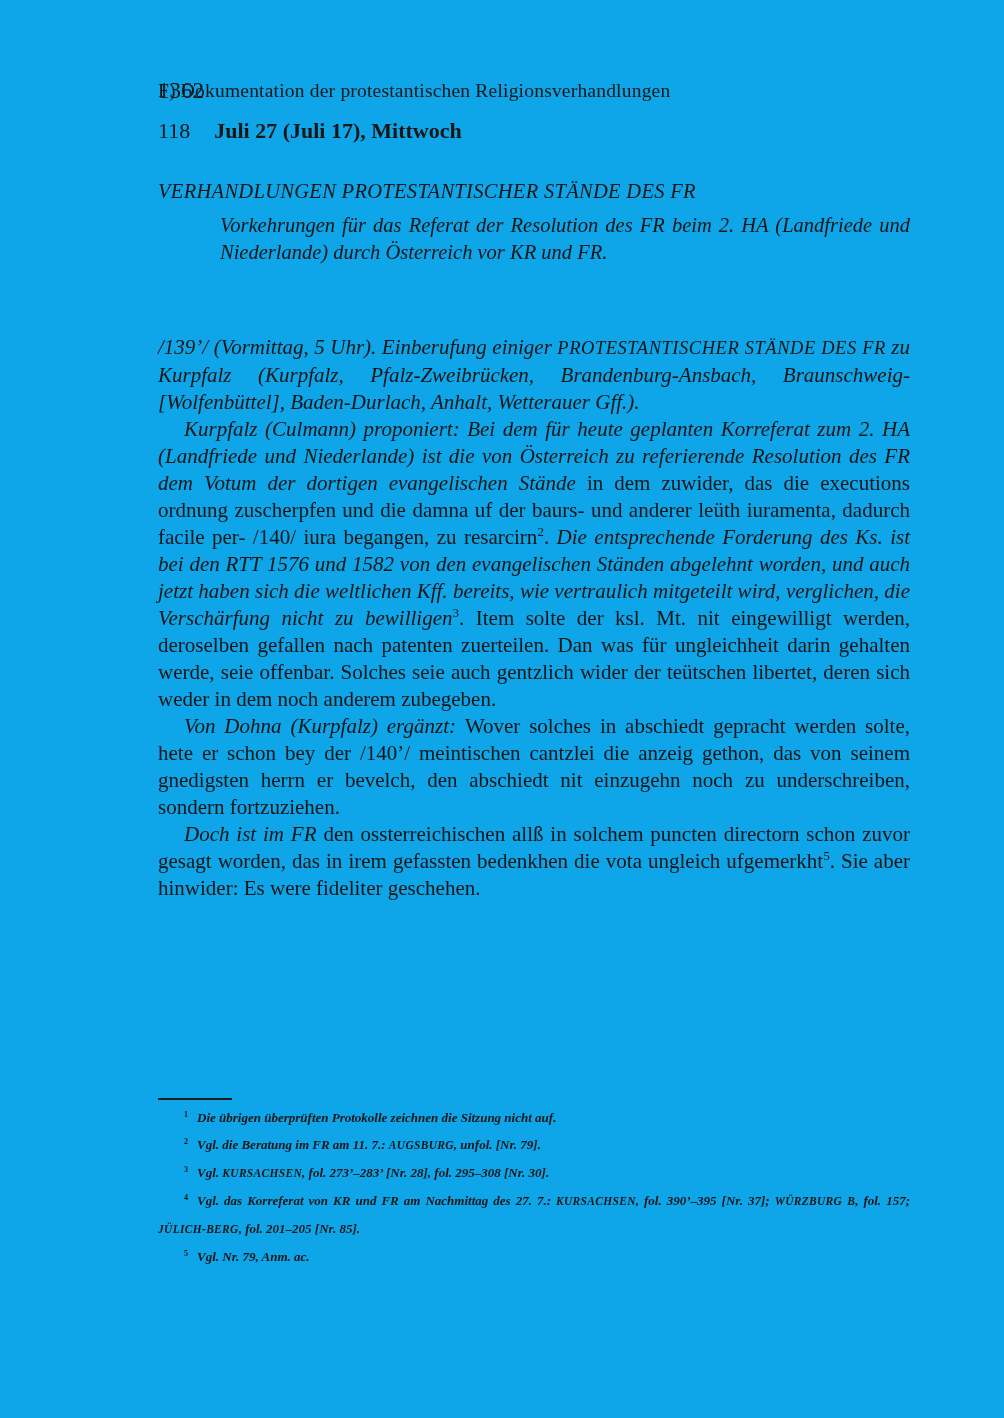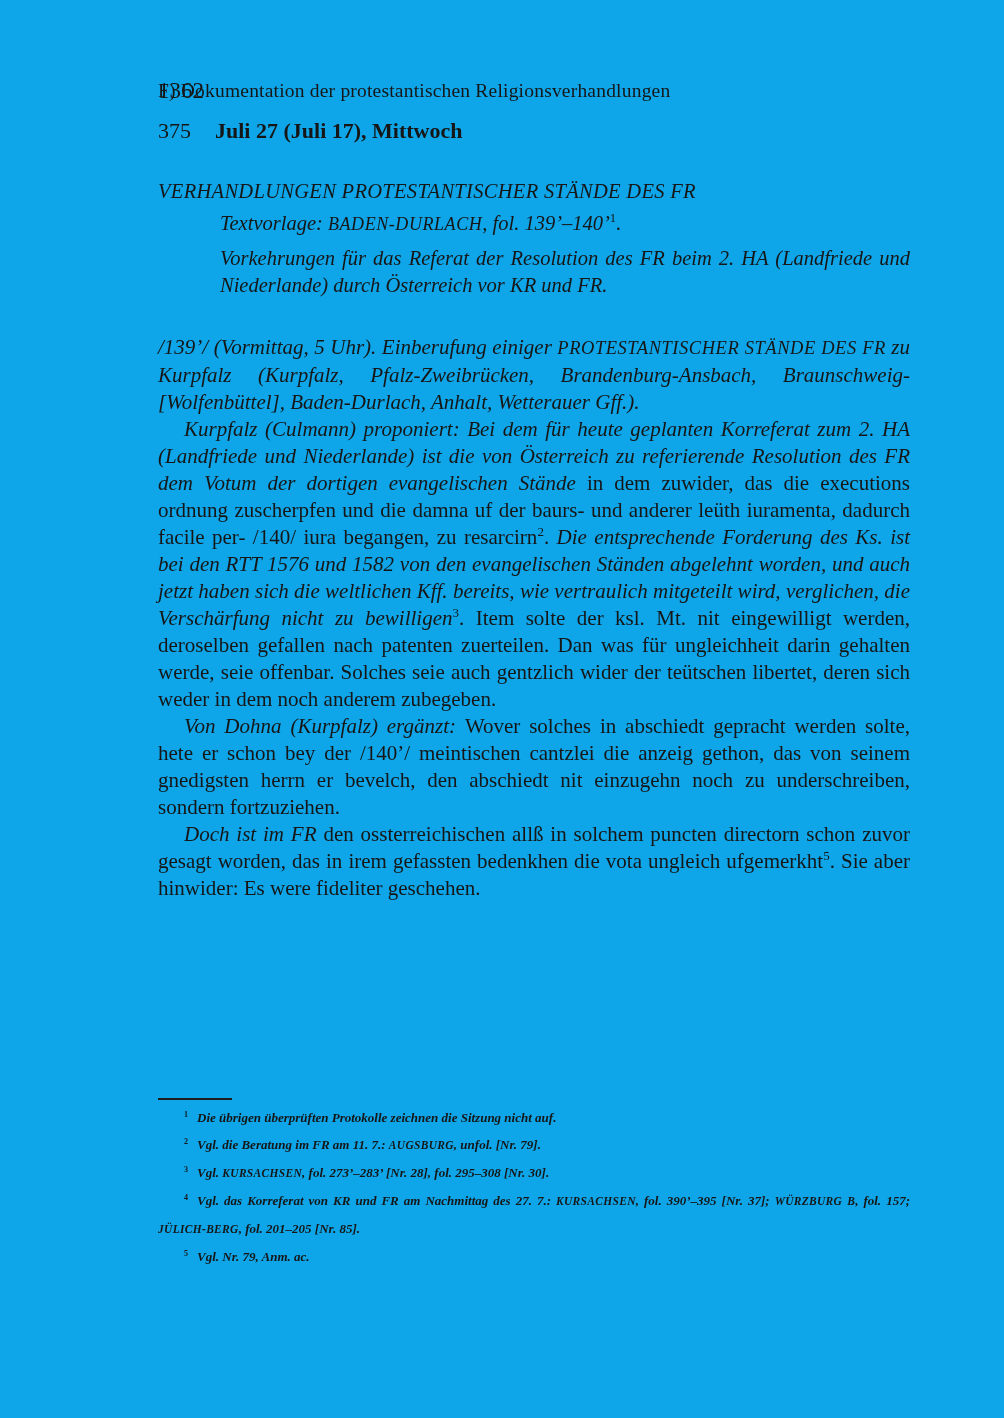--- a/index.html
+++ b/index.html
@@ -92,26 +92,25 @@
 <body>
 
 <div class="page">
 
   <header class="running-header">
     <span class="pagenum">1362</span>
     <span class="running-title">F) Dokumentation der protestantischen Religionsverhandlungen</span>
   </header>
 
   <h1 class="entry-heading">
-    <span class="entry-number">375</span><span class="entry-title">Juli 27 (Juli 17), Mittwoch</span>
+    <span class="entry-number">118</span><span class="entry-title">Juli 27 (Juli 17), Mittwoch</span>
   </h1>
 
   <section class="headnote">
     <p class="hn-title">VERHANDLUNGEN PROTESTANTISCHER STÄNDE DES FR</p>
-    <p class="hn-source"><span class="it">Textvorlage: </span><span class="caps">BADEN-DURLACH</span><span class="it">, fol. 139’–140’</span><sup class="sup">1</sup><span class="it">.</span></p>
     <p class="hn-summary"><span class="it">Vorkehrungen für das Referat der Resolution des FR beim 2. HA (Landfriede und Niederlande) durch Österreich vor KR und FR.</span></p>
   </section>
 
   <section class="body-text">
     <p class="par"><span class="it">/139’/ (Vormittag, 5 Uhr). Einberufung einiger </span><span class="caps">PROTESTANTISCHER STÄNDE DES FR</span><span class="it"> zu Kurpfalz (Kurpfalz, Pfalz-Zweibrücken, Brandenburg-Ansbach, Braunschweig-[Wolfenbüttel], Baden-Durlach, Anhalt, Wetterauer Gff.).</span></p>
     <p class="par indent"><span class="it">Kurpfalz (Culmann) proponiert: Bei dem für heute geplanten Korreferat zum 2. HA (Landfriede und Niederlande) ist die von Österreich zu referierende Resolution des FR dem Votum der dortigen evangelischen Stände </span><span class="rm">in dem zuwider, das die executions ordnung zuscherpfen und die damna uf der baurs- und anderer leüth iuramenta, dadurch facile per- /140/ iura begangen, zu resarcirn</span><sup class="sup">2</sup><span class="rm">. </span><span class="it">Die entsprechende Forderung des Ks. ist bei den RTT 1576 und 1582 von den evangelischen Ständen abgelehnt worden, und auch jetzt haben sich die weltlichen Kff. bereits, wie vertraulich mitgeteilt wird, verglichen, die Verschärfung nicht zu bewilligen</span><sup class="sup">3</sup><span class="rm">. Item solte der ksl. Mt. nit eingewilligt werden, deroselben gefallen nach patenten zuerteilen. Dan was für ungleichheit darin gehalten werde, seie offenbar. Solches seie auch gentzlich wider der teütschen libertet, deren sich weder in dem noch anderem zubegeben.</span></p>
     <p class="par indent"><span class="it">Von Dohna (Kurpfalz) ergänzt: </span><span class="rm">Wover solches in abschiedt gepracht werden solte, hete er schon bey der /140’/ meintischen cantzlei die anzeig gethon, das von seinem gnedigsten herrn er bevelch, den abschiedt nit einzugehn noch zu underschreiben, sondern fortzuziehen.</span></p>
     <p class="par indent"><span class="it">Doch ist im FR </span><span class="rm">den ossterreichischen allß in solchem puncten directorn schon zuvor gesagt worden, das in irem gefassten bedenkhen die vota ungleich ufgemerkht</span><sup class="sup">5</sup><span class="rm">. Sie aber hinwider: Es were fideliter geschehen.</span></p>
   </section>
 

